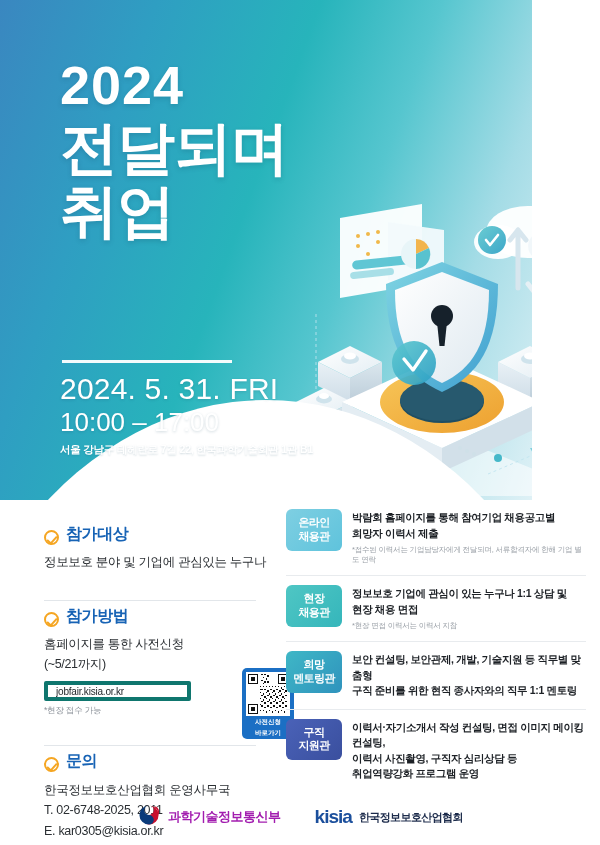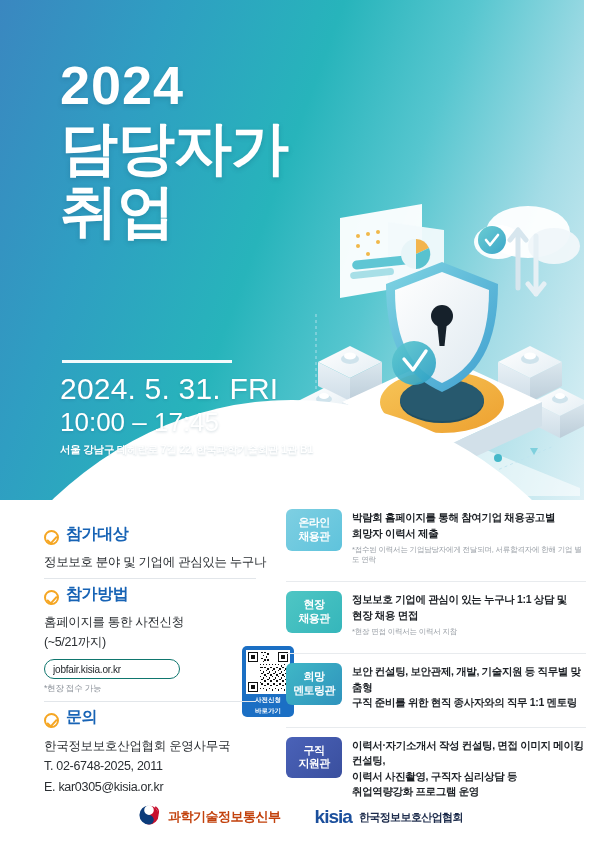--- a/index.html
+++ b/index.html
@@ -13,21 +13,21 @@
   #poster {
     position: relative;
     width: 600px; height: 845px;
     background: #ffffff;
     overflow: hidden;
   }
 
   
   .hero {
     position: absolute; left: 0; top: 0;
-    width: 584px; height: 500px;
+    width: 532px; height: 500px;
     background: linear-gradient(110deg,
        #3a87c0 0%, #2f9ec2 22%, #27b4bb 45%,
        #56c6cf 62%, #a4dce6 80%, #dff1f6 100%);
     overflow: hidden;
   }
   
   .hero-curve {
     position: absolute; left: -14%; bottom: -330px;
     width: 128%; height: 430px;
     background: #ffffff;
@@ -80,21 +80,21 @@
     text-shadow: 0 1px 2px rgba(20,70,95,0.2);
   }
 
   
   .illus { position: absolute; left: 292px; top: 196px; width: 300px; height: 300px; }
   .illus svg { display: block; }
 
   
   .info-col { position: absolute; left: 44px; top: 524px; width: 236px; }
   .info-sec { position: relative; padding-bottom: 12px; }
-  .info-sec + .info-sec { margin-top: 0; }
+  .info-sec + .info-sec { margin-top: 22px; }
   .info-sec.divided::before {
     content: ""; position: absolute; left: 0; top: -6px;
     width: 212px; height: 1px; background: #e2e6ea;
   }
   .sec-head { display: flex; align-items: flex-end; gap: 7px; margin-bottom: 8px; }
   .chk {
     width: 15px; height: 15px; flex: 0 0 15px;
     border: 2px solid #f5a623; border-radius: 50%;
     position: relative;
   }
@@ -105,22 +105,22 @@
     transform: rotate(42deg);
   }
   .sec-title { font-size: 16px; font-weight: 700; color: #1763b5; letter-spacing: -.4px; }
   .sec-line { font-size: 12.5px; color: #2b2f33; line-height: 1.55; letter-spacing: -.35px; }
   .sec-note { font-size: 8.5px; color: #8b9199; margin-top: 4px; letter-spacing: -.2px; }
 
   
   .search-wrap { display: flex; align-items: center; margin-top: 7px; }
   .search-pill {
     display: flex; align-items: center;
-    width: 136px; height: 20px;
-    border: 1px solid #0f766e; border-radius: 10px;
+    width: 147px; height: 20px;
+    border: 4px solid #0f766e; border-radius: 2px;
     overflow: hidden; background: #fff;
   }
   .search-input {
     flex: 1; border: none; outline: none; background: transparent;
     font-family: inherit; font-size: 10px; color: #23272b;
     padding-left: 8px; letter-spacing: -.2px;
   }
 
   
   .qr-badge {
@@ -130,21 +130,21 @@
   }
   .qr-img { width: 44px; height: 44px; display: block; margin: 0 auto; }
   .qr-cap { font-size: 6.5px; color: #fff; line-height: 1.25; font-weight: 700; margin-top: 2px; }
 
   .contact-line { font-size: 12.5px; color: #2b2f33; line-height: 1.62; letter-spacing: -.3px; }
 
   
   .prog-col { position: absolute; left: 286px; top: 500px; width: 300px; }
   .prog-row {
     display: flex; align-items: flex-start; gap: 10px;
-    padding: 9px 0 16px;
+    padding: 9px 0 10px;
     border-bottom: 1px solid #e8ebee;
   }
   .prog-row:last-child { border-bottom: none; }
   .prog-tab {
     flex: 0 0 56px; width: 56px;
     border-radius: 6px;
     color: #ffffff; text-align: center;
     font-size: 11px; font-weight: 700; line-height: 1.25;
     padding: 7px 2px; letter-spacing: -.6px;
   }
@@ -154,21 +154,21 @@
     line-height: 1.48; letter-spacing: -.35px;
   }
   .prog-note { font-size: 7.5px; color: #9aa0a7; margin-top: 4px; letter-spacing: -.2px; }
 
   
   .footer {
     position: absolute; left: 0; bottom: 14px; width: 600px;
     display: flex; align-items: center; justify-content: center; gap: 34px;
   }
   .logo { display: flex; align-items: center; gap: 7px; }
-  .logo-text { font-size: 13px; font-weight: 700; color: #c2410c; letter-spacing: -.5px; }
+  .logo-text { font-size: 13px; font-weight: 700; color: #a21caf; letter-spacing: -.5px; }
   .kisia-mark { font-size: 19px; font-weight: 700; color: #1b4f9c; letter-spacing: -1px; }
   .kisia-sub { font-size: 11px; font-weight: 700; color: #1b2a4a; letter-spacing: -.6px; }
 </style>
 </head>
 <body>
 
 <div id="poster">
 
   <div class="hero">
 
@@ -301,29 +301,29 @@
 
         <polygon points="238,252 246,252 242,259" fill="#7fd0dd"></polygon>
       </svg>
     </div>
 
     <div class="hero-curve2"></div>
     <div class="hero-curve"></div>
 
     <div class="title-block">
       <div class="t-year">2024</div>
-      <div class="t-l1">담당자가</div>
+      <div class="t-l1">전달되며</div>
       <div class="t-l2">취업</div>
     </div>
 
     <div class="rule"></div>
 
     <div class="date-block">
       <div class="d-date">2024. 5. 31. FRI</div>
-      <div class="d-time">10:00 – 17:45</div>
+      <div class="d-time">10:00 – 17:00</div>
       <div class="d-addr">서울 강남구 테헤란로 7길 22, 한국과학기술회관 1관 B1</div>
     </div>
   </div>
 
   <div class="info-col">
 
     <div class="info-sec">
       <div class="sec-head">
         <span class="chk"></span>
         <span class="sec-title">참가대상</span>

